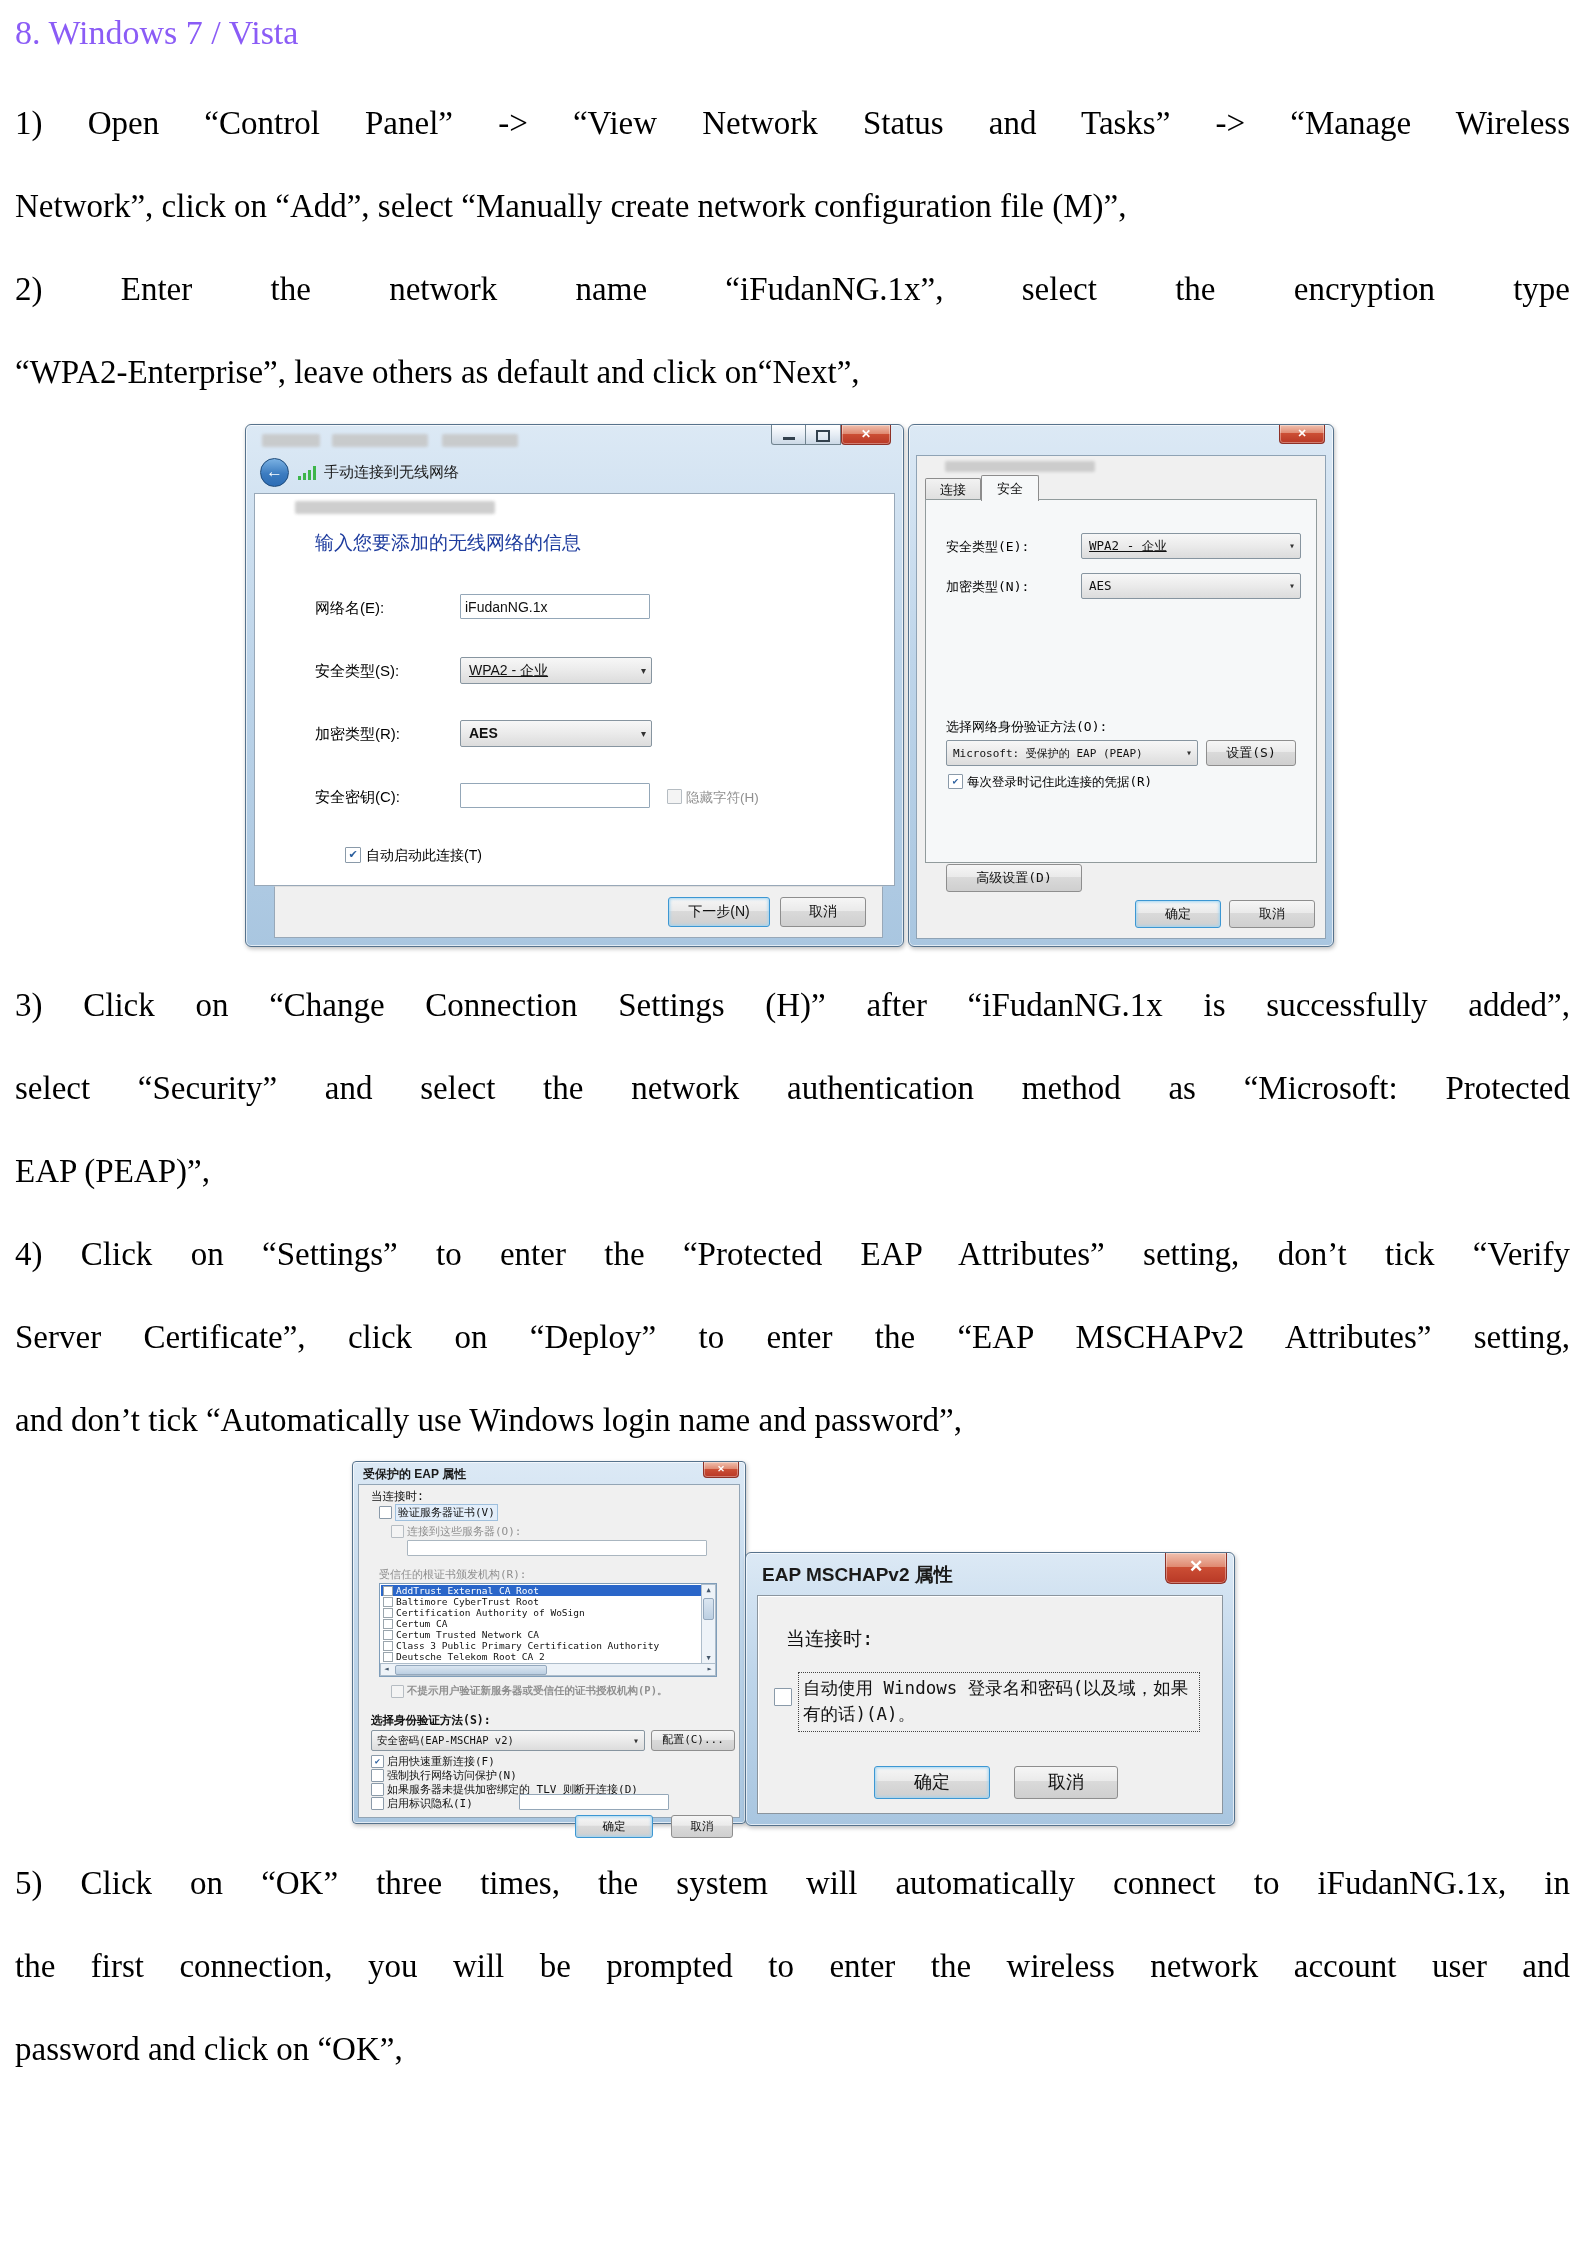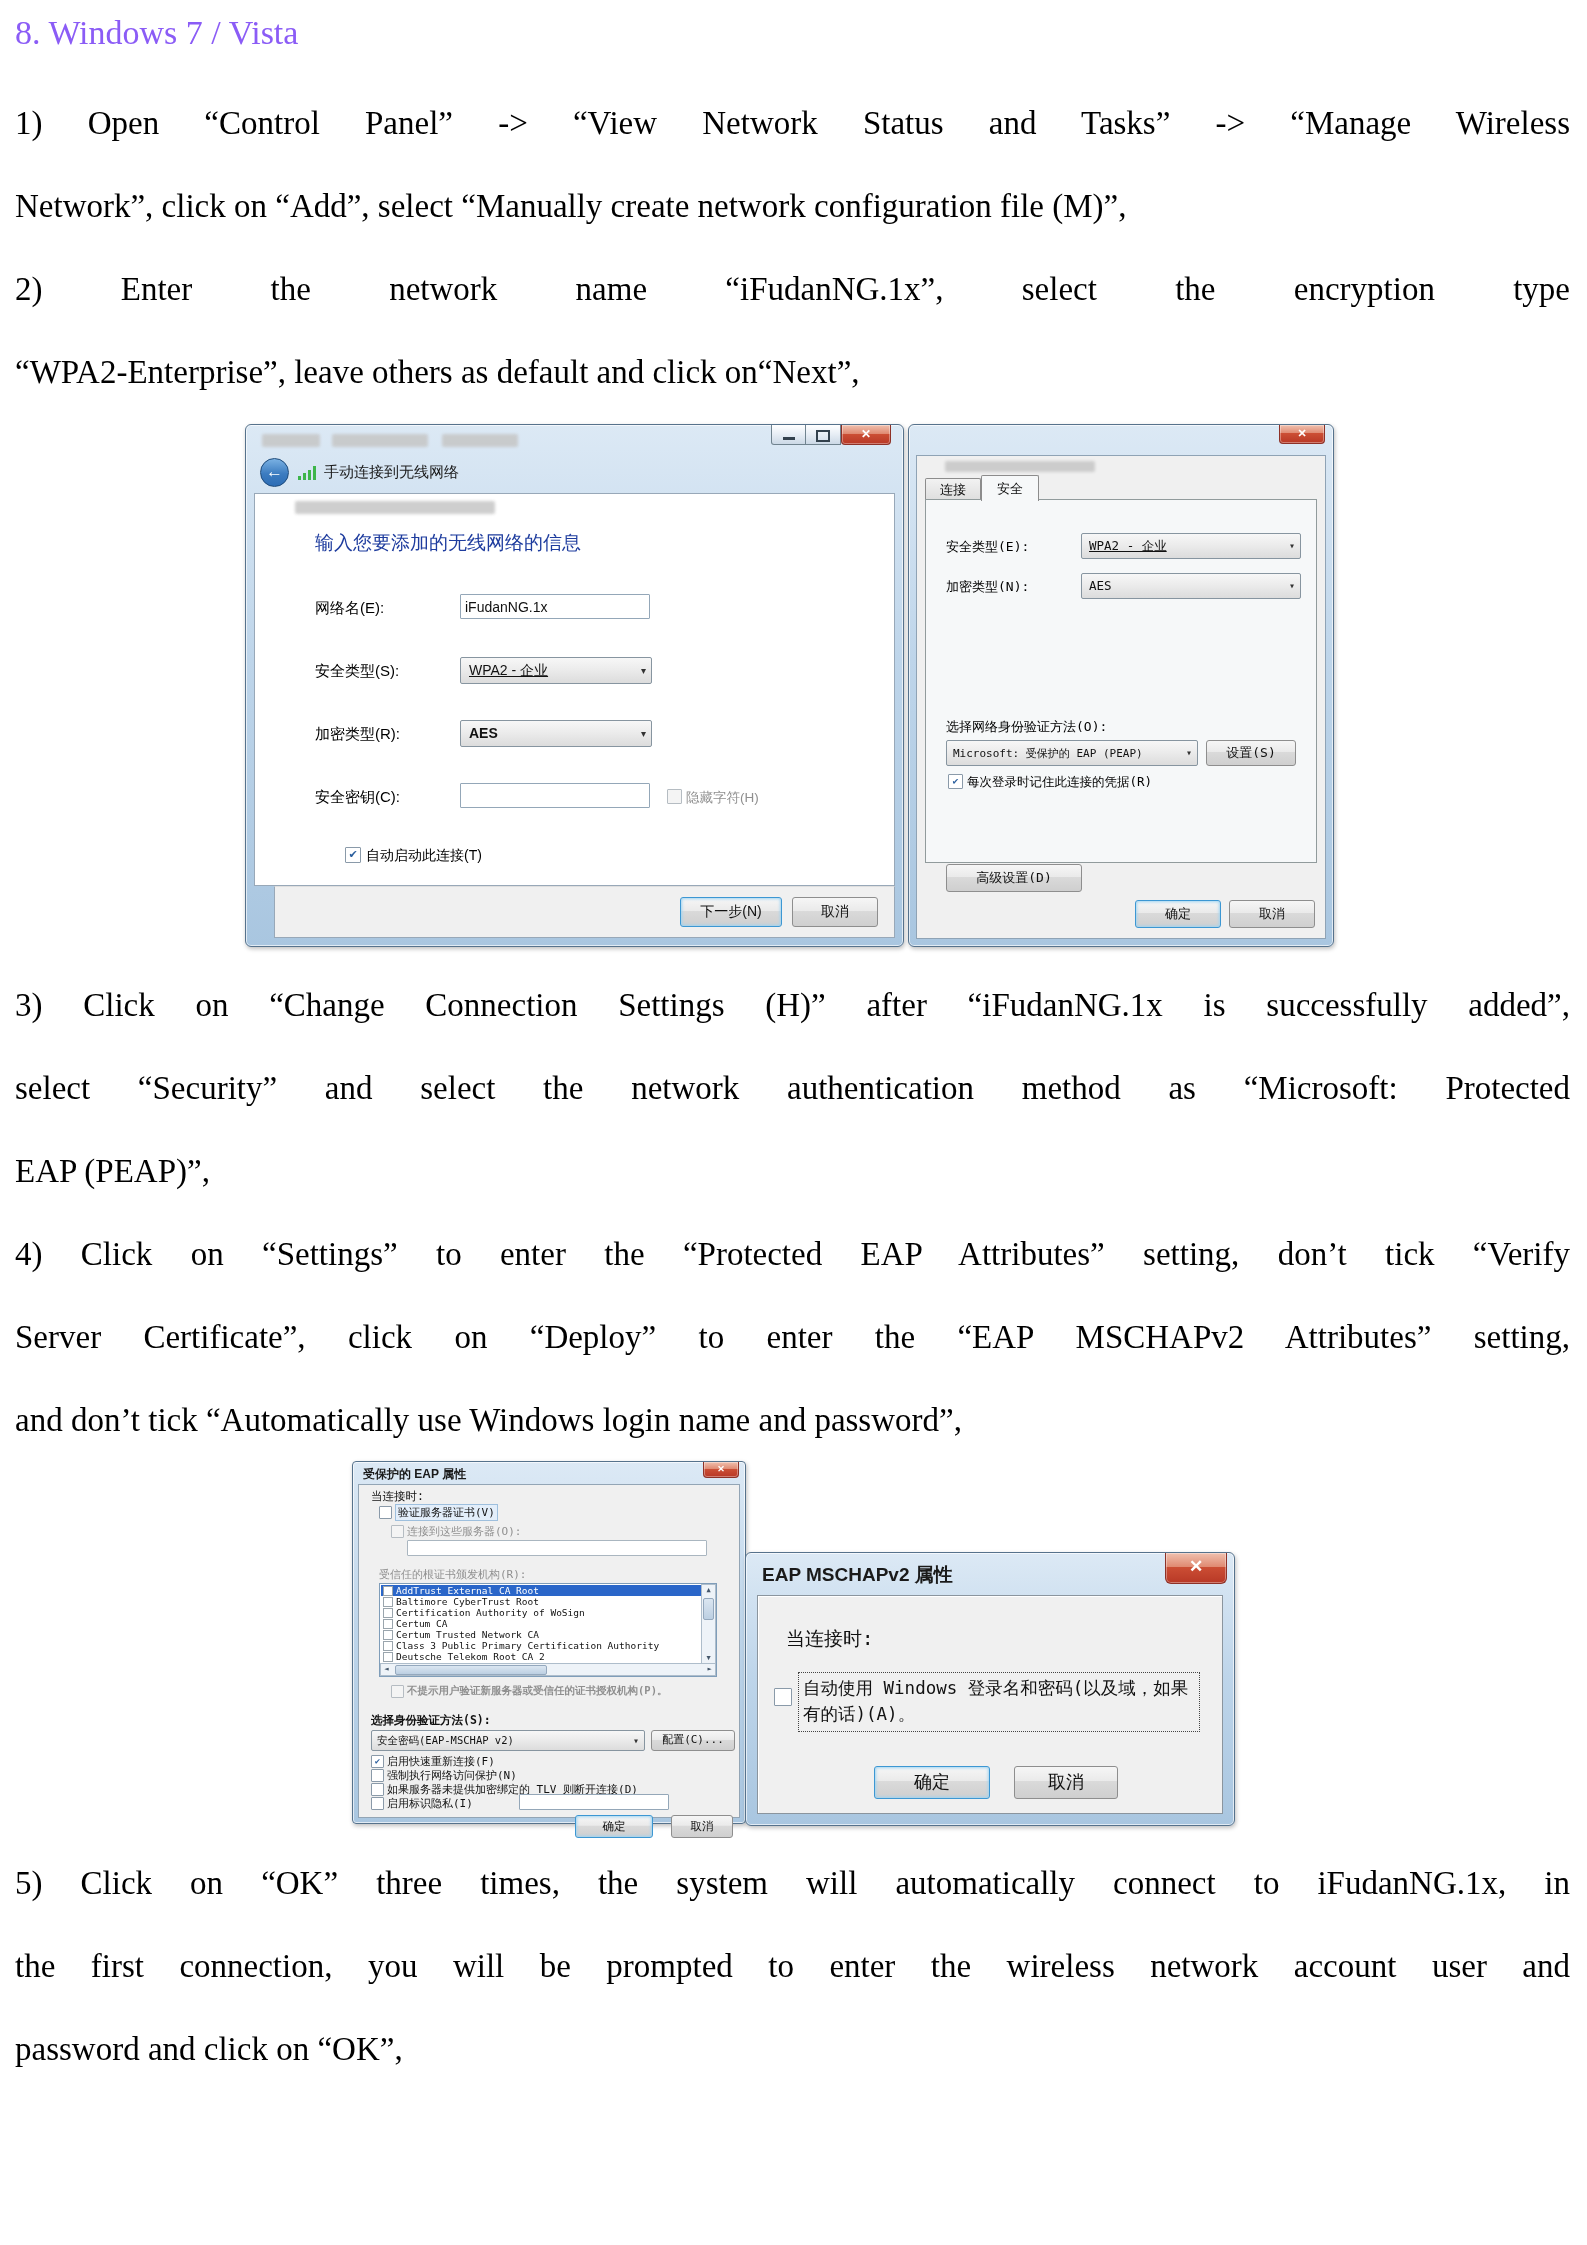--- a/index.html
+++ b/index.html
@@ -126,21 +126,21 @@
       <div class="abs gray" style="left:431px;top:295px;font-size:13.5px;">隐藏字符(H)</div>
 
       <span class="cb" style="left:90px;top:353px;width:14px;height:14px;font-size:11px;line-height:13px;"><span>✔</span></span>
       <div class="abs" style="left:111px;top:353px;font-size:14px;">自动启动此连接(T)</div>
 
       <span class="cb" style="left:90px;top:393px;width:14px;height:14px;"></span>
       <div class="abs" style="left:111px;top:393px;font-size:14px;">即使网络未进行广播也连接(O)</div>
       <div class="abs" style="left:111px;top:421px;font-size:13.5px;">警告: 如果选择此选项，则计算机的隐私信息可能存在风险。</div>
     </div>
 
-    <div class="abs" style="left:8px;right:8px;bottom:8px;height:50px;background:#f0f0f0;border:1px solid #98a8b8;border-top:1px solid #dfdfdf;margin-left:20px;">
+    <div class="abs" style="left:8px;right:20px;bottom:8px;height:50px;background:#f0f0f0;border:1px solid #98a8b8;border-top:1px solid #dfdfdf;margin-left:20px;">
       <div class="btn def" style="right:112px;top:10px;width:100px;height:28px;font-size:14px;line-height:27px;">下一步(N)</div>
       <div class="btn" style="right:16px;top:10px;width:84px;height:28px;font-size:14px;line-height:27px;">取消</div>
     </div>
   </div>
 
   <div class="win" style="left:663px;top:2px;width:424px;height:521px;">
     <div class="abs" style="left:12px;top:7px;font-size:14px;color:#1a1a1a;font-weight:bold;margin-top:39px;">iFudanNG.1x 无线网络属性</div>
     <div class="closebtn" style="right:8px;top:0;width:44px;height:18px;font-size:11px;line-height:17px;font-weight:bold;"><span>✕</span></div>
 
     <div class="abs" style="left:7px;right:7px;top:30px;bottom:7px;background:#f0f0f0;border:1px solid #8fa3b5;">

